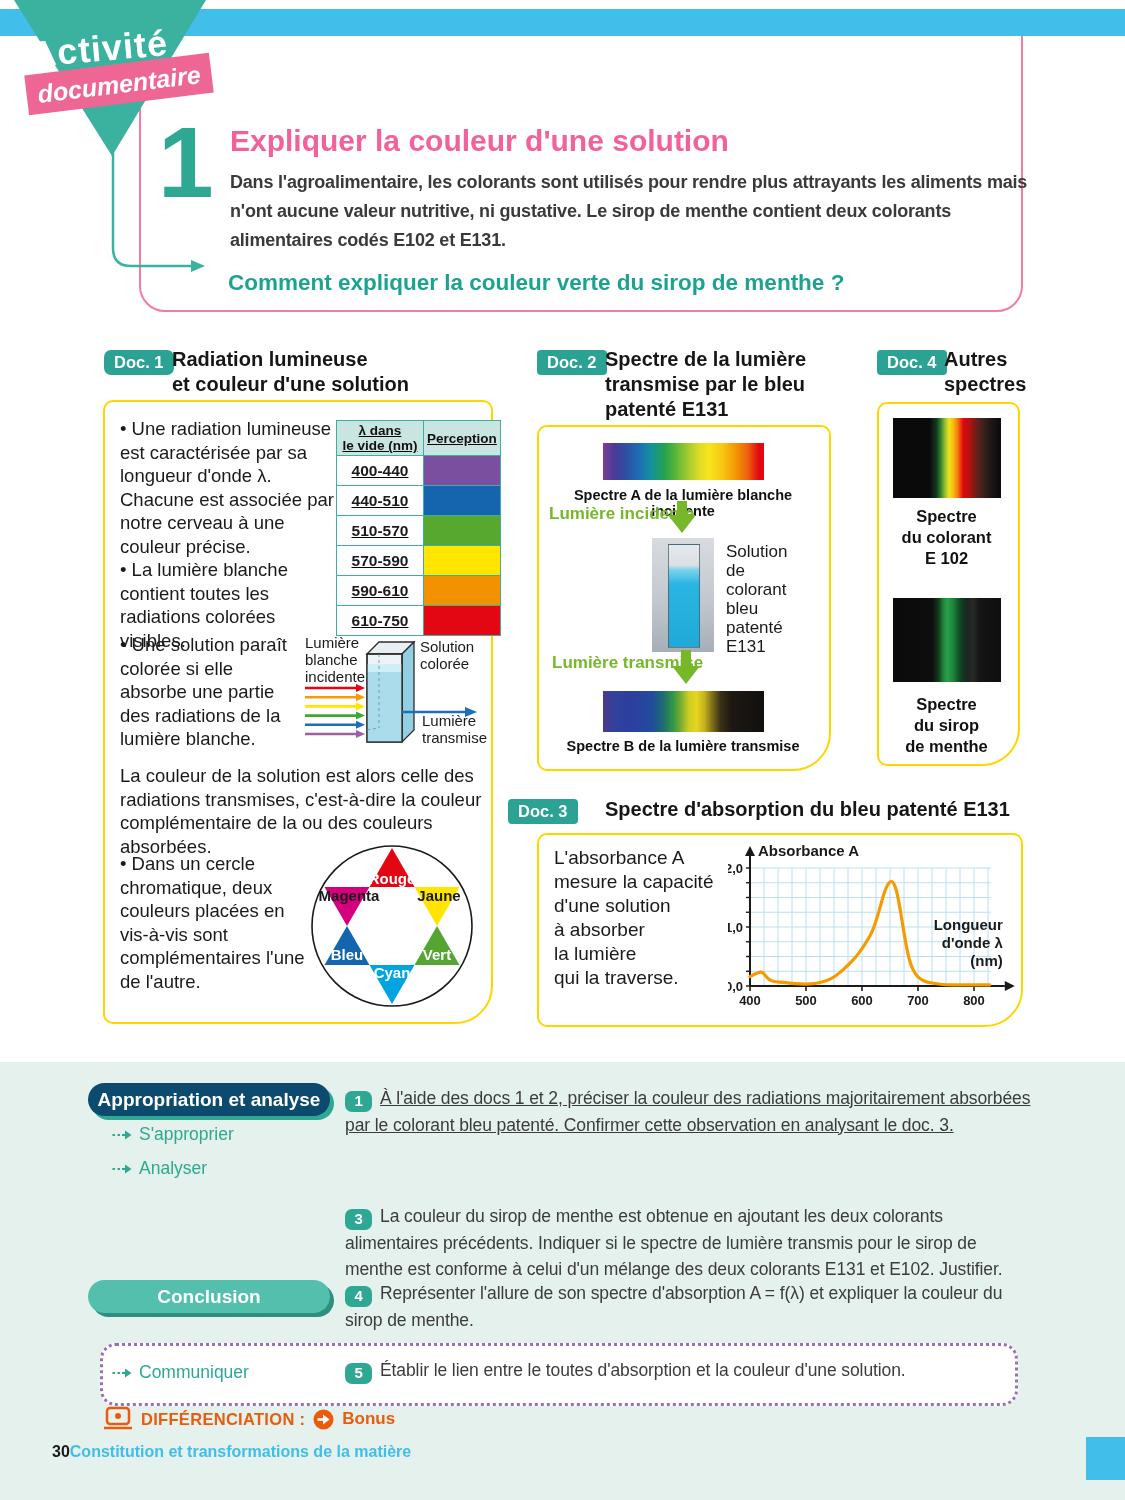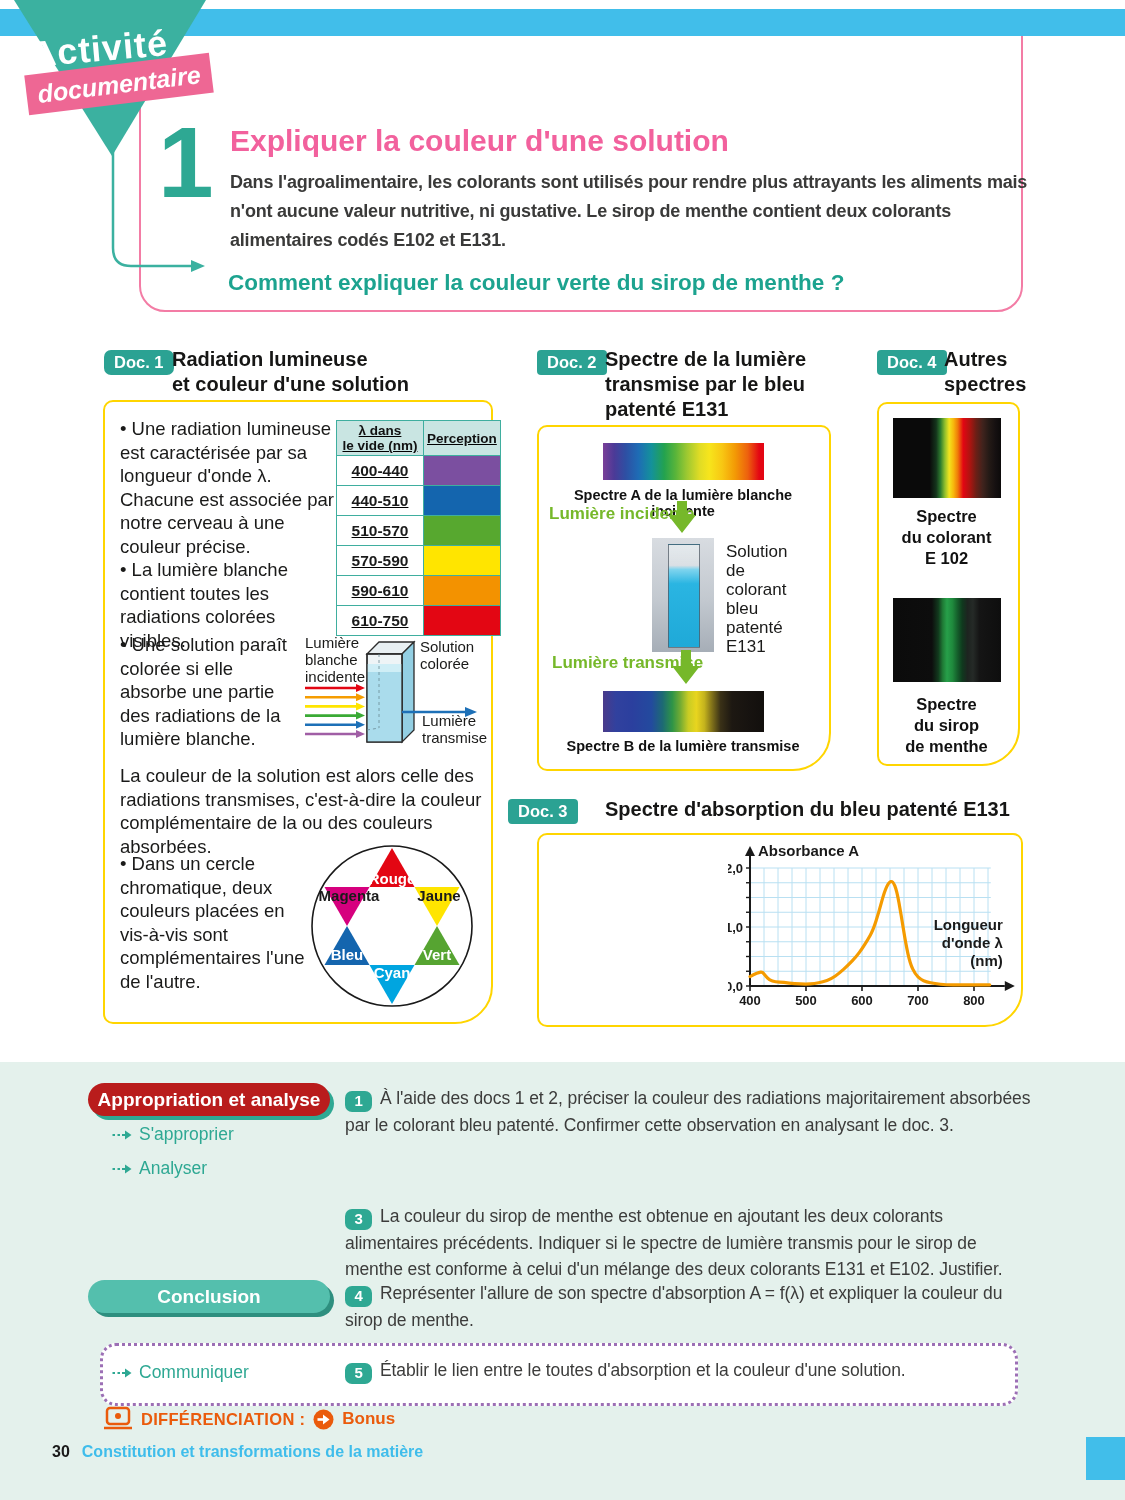--- a/index.html
+++ b/index.html
@@ -51,32 +51,32 @@
   .spectrumMenthe{background:linear-gradient(90deg,#0b0b0b 0%,#0d0d0d 36%,#123a1e 42%,#1f7a35 46%,#27a04a 50%,#1f8a3d 55%,#145c2a 60%,#0f3a1e 64%,#1d2420 69%,#252a27 74%,#151515 80%,#0e0e0e 100%);}
   .d4-label{font-weight:700;font-size:16.5px;color:#111;line-height:21px;}
 
   
   #d3-text{font-size:19px;color:#1a1a19;line-height:24px;}
 
   
   #mint{left:0;top:1062px;width:1125px;height:438px;background:#e4f1ec;z-index:0;}
   .pill{width:242px;height:33px;border-radius:17px;display:flex;align-items:center;justify-content:center;
         color:#fff;font-weight:700;font-size:19px;z-index:3;}
-  #pill-appro{background:#b91c1c;box-shadow:4px 4px 0 #2ea893;}
+  #pill-appro{background:#0c4a6e;box-shadow:4px 4px 0 #2ea893;}
   #pill-conclusion{background:#54bfad;box-shadow:4px 4px 0 #2e8f7f;}
   #pill-cours{background:#9b6fb2;box-shadow:4px 4px 0 #7d539a;font-style:italic;font-size:20px;}
   .tag{display:flex;align-items:center;gap:7px;color:#2ea893;font-size:17.5px;z-index:3;}
   .question{width:690px;font-size:17.5px;color:#3c3c3b;line-height:26px;z-index:3;letter-spacing:-0.1px;}
   .qnum{display:inline-flex;align-items:center;justify-content:center;width:27px;height:21px;background:#2ea893;
         color:#fff;font-weight:700;font-size:15px;border-radius:7px;margin-right:8px;vertical-align:-2px;}
   #dotted-box{left:100px;top:1343px;width:912px;height:57px;border:3px dotted #9c6fb5;border-radius:16px;background:#fff;z-index:1;}
   #diff-row{left:103px;top:1406px;display:flex;align-items:center;gap:8px;z-index:3;}
   #diff-label{color:#ea5b0c;font-weight:700;font-size:16.5px;letter-spacing:.3px;}
   #bonus-label{color:#ea5b0c;font-weight:700;font-size:17px;}
-  #footer{left:52px;top:1443px;display:flex;align-items:baseline;gap:12px;z-index:3;}
+  #footer{left:52px;top:1443px;display:flex;align-items:baseline;z-index:3;}
   #page-num{font-weight:700;font-size:16px;color:#1a1a1a;}
   #chapter{font-weight:700;font-size:16px;color:#3fbdeb;}
   #blue-corner{left:1086px;top:1437px;width:39px;height:43px;background:#41beea;z-index:4;}
 </style>
 </head>
 <body>
 
 <div id="page">
 
   <div class="abs" id="pink-frame"></div>
@@ -240,20 +240,26 @@
 du colorant
 E 102</div>
   <div class="abs spectrumMenthe" style="left:893px;top:598px;width:108px;height:84px;"></div>
   <div class="abs d4-label center pre" style="left:877px;top:694px;width:139px;">Spectre
 du sirop
 de menthe</div>
 
   <div class="abs doc-badge" style="left:508px;top:799px;">Doc. 3</div>
   <div class="abs doc-title" style="left:605px;top:797px;width:420px;">Spectre d'absorption du bleu patenté E131</div>
   <div class="abs ybox" style="left:537px;top:833px;width:482px;height:190px;"></div>
+  <div class="abs pre" id="d3-text" style="left:554px;top:846px;width:205px;">L'absorbance A
+mesure la capacité
+d'une solution
+à absorber
+la lumière
+qui la traverse.</div>
   <svg class="abs" id="absorb-svg" style="left:728px;top:838px;" width="300" height="180" viewBox="0 0 300 180">
       <line x1="22" y1="30" x2="22" y2="148" stroke="#b9e0f2" stroke-width="1"></line>
       <line x1="36" y1="30" x2="36" y2="148" stroke="#b9e0f2" stroke-width="1"></line>
       <line x1="50" y1="30" x2="50" y2="148" stroke="#b9e0f2" stroke-width="1"></line>
       <line x1="64" y1="30" x2="64" y2="148" stroke="#b9e0f2" stroke-width="1"></line>
       <line x1="78" y1="30" x2="78" y2="148" stroke="#b9e0f2" stroke-width="1"></line>
       <line x1="92" y1="30" x2="92" y2="148" stroke="#b9e0f2" stroke-width="1"></line>
       <line x1="106.00000000000001" y1="30" x2="106.00000000000001" y2="148" stroke="#b9e0f2" stroke-width="1"></line>
       <line x1="120.00000000000001" y1="30" x2="120.00000000000001" y2="148" stroke="#b9e0f2" stroke-width="1"></line>
       <line x1="134" y1="30" x2="134" y2="148" stroke="#b9e0f2" stroke-width="1"></line>
@@ -337,21 +343,21 @@
   <div class="abs tag" style="left:112px;top:1362px;z-index:3;">
     <svg width="20" height="12">
         <line x1="0.5" y1="6" x2="3" y2="6" stroke="#2ea893" stroke-width="2"></line>
         <line x1="5.5" y1="6" x2="8" y2="6" stroke="#2ea893" stroke-width="2"></line>
         <line x1="10" y1="6" x2="13.5" y2="6" stroke="#2ea893" stroke-width="2"></line>
         <polygon points="13,1.5 19.5,6 13,10.5" fill="#2ea893"></polygon>
       </svg>
     <span>Communiquer</span>
   </div>
 
-  <div class="abs question" style="left:345px;top:1085px;"><span class="qnum">1</span><span>À l'aide des docs 1 et 2, préciser la couleur des radiations majoritairement absorbées par le colorant bleu patenté. Confirmer cette observation en analysant le doc. 3.</span></div>
+  <div class="abs question" style="left:345px;top:1085px;text-decoration:underline;"><span class="qnum">1</span><span>À l'aide des docs 1 et 2, préciser la couleur des radiations majoritairement absorbées par le colorant bleu patenté. Confirmer cette observation en analysant le doc. 3.</span></div>
   <div class="abs question" style="left:345px;top:1203px;"><span class="qnum">3</span><span>La couleur du sirop de menthe est obtenue en ajoutant les deux colorants alimentaires précédents. Indiquer si le spectre de lumière transmis pour le sirop de menthe est conforme à celui d'un mélange des deux colorants E131 et E102. Justifier.</span></div>
   <div class="abs question" style="left:345px;top:1280px;"><span class="qnum">4</span><span>Représenter l'allure de son spectre d'absorption A = f(λ) et expliquer la couleur du sirop de menthe.</span></div>
   <div class="abs question" style="left:345px;top:1357px;width:650px;"><span class="qnum">5</span><span>Établir le lien entre le toutes d'absorption et la couleur d'une solution.</span></div>
 
   <div class="abs" id="diff-row">
     <svg width="30" height="26">
       <rect x="4" y="2" width="22" height="16" rx="3" fill="none" stroke="#ea5b0c" stroke-width="2.5"></rect>
       <circle cx="15" cy="10" r="3" fill="#ea5b0c"></circle>
       <line x1="1" y1="22" x2="29" y2="22" stroke="#ea5b0c" stroke-width="2.5"></line>
     </svg>

